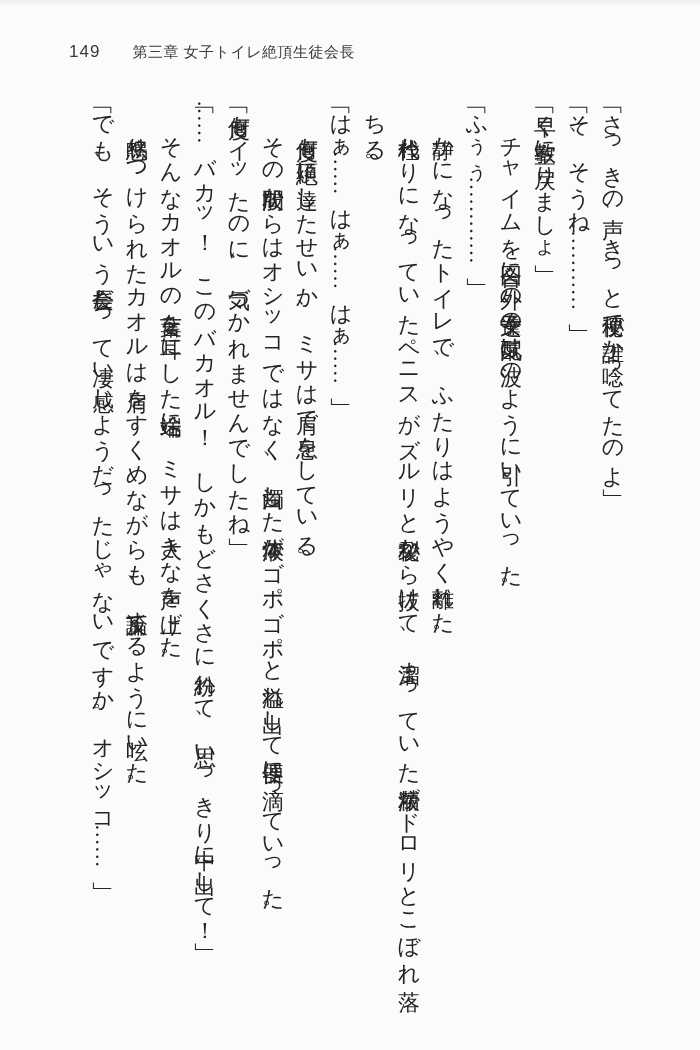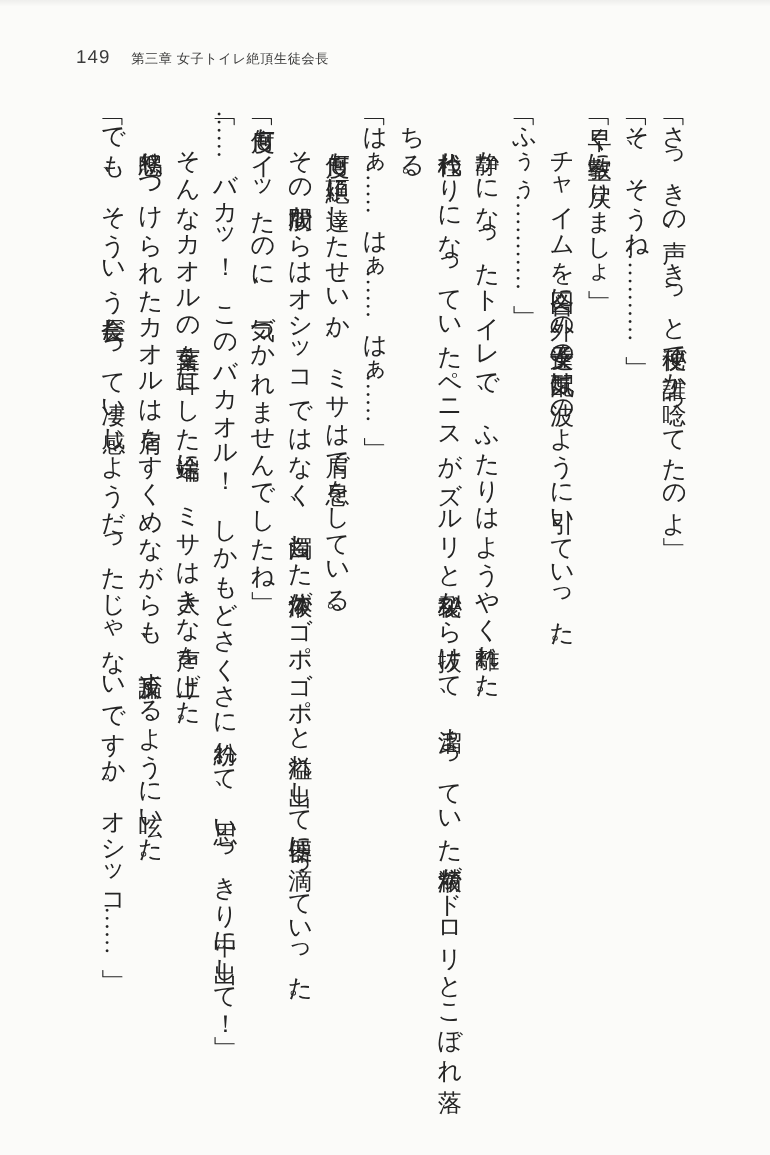--- a/index.html
+++ b/index.html
@@ -27,31 +27,31 @@
     left: 0; top: 0; right: 0; height: 6px;
     background: linear-gradient(to bottom, rgba(0,0,0,0.05), rgba(0,0,0,0));
     pointer-events: none;
   }
   .page-header {
     position: absolute;
     top: 42px;
     left: 69px;
     display: flex;
     align-items: baseline;
-    gap: 19px;
+    gap: 32px;
     font-family: "Liberation Sans", "DejaVu Sans", sans-serif;
     color: var(--header-text);
     white-space: nowrap;
   }
   .page-number {
     font-size: 17px;
     letter-spacing: 1px;
   }
   .chapter-title {
-    font-size: 12px;
+    font-size: 15px;
     letter-spacing: 0.5px;
   }
   .text-body {
     position: absolute;
     top: 100px;
     right: 70px;
     height: 884px;
     writing-mode: vertical-rl;
     text-orientation: mixed;
     line-break: strict;

